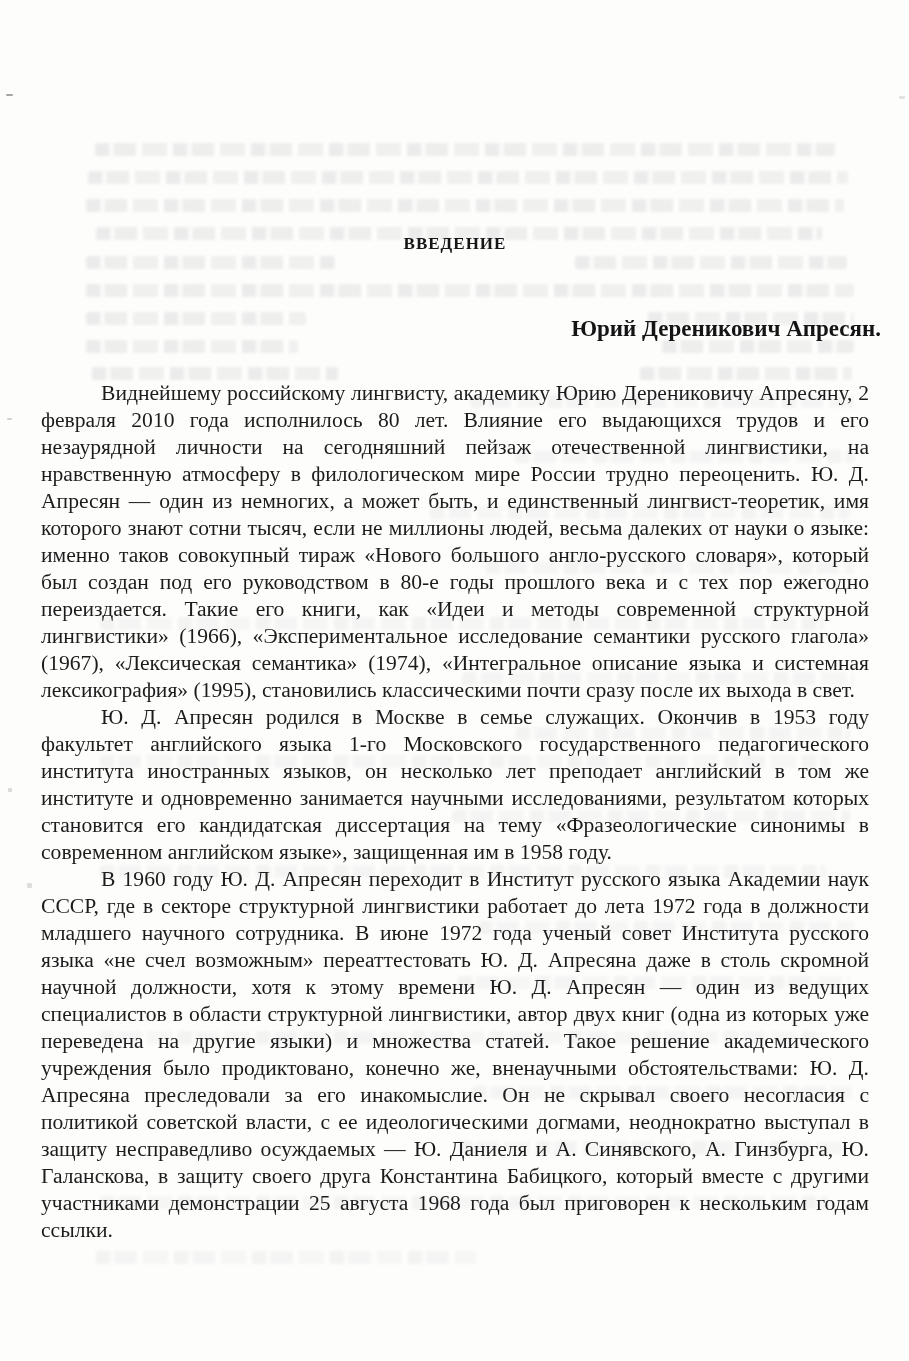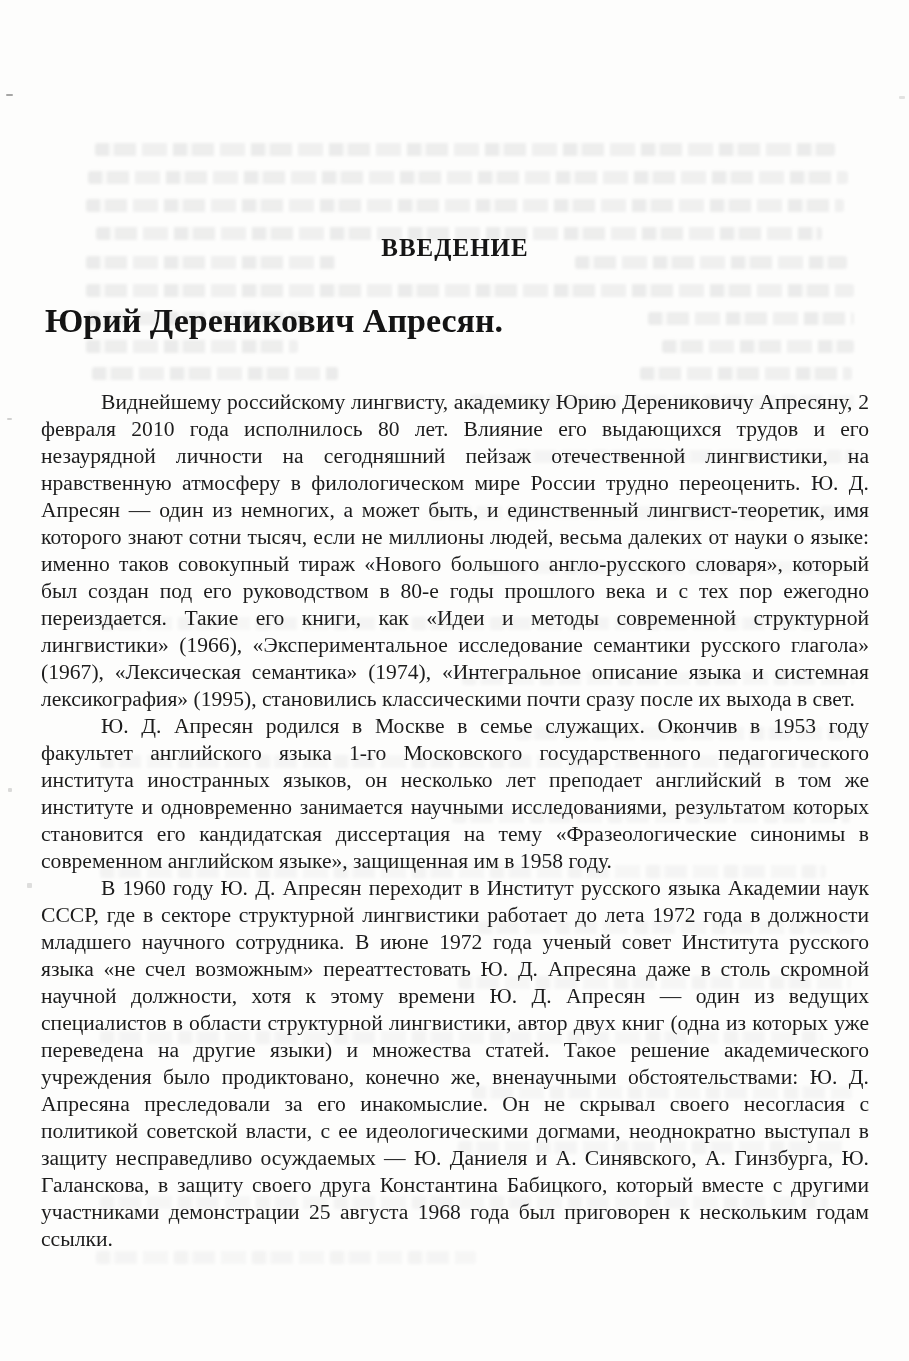--- a/index.html
+++ b/index.html
@@ -17,41 +17,41 @@
     color: #1b1b1b;
   }
   
   .chapter-title {
     position: absolute;
     top: 234px;
     left: 41px;
     width: 828px;
     margin: 0;
     text-align: center;
-    font-size: 25px;
+    font-size: 17px;
     font-weight: bold;
     letter-spacing: 1px;
     color: #161616;
   }
   .section-heading {
     position: absolute;
     top: 300px;
     left: 41px;
     width: 828px;
-    margin: 4px;
-    text-align: left;
-    font-size: 34px;
+    margin: 12px;
+    text-align: right;
+    font-size: 23px;
     line-height: 34px;
     font-weight: bold;
     color: #141414;
   }
   .section-heading span { display: block; }
   .body-text {
     position: absolute;
-    top: 389px;
+    top: 380px;
     left: 41px;
     width: 828px;
     font-size: 21.6px;
     line-height: 27px;
     text-align: justify;
     color: #1c1c1c;
   }
   .body-text p {
     margin: 0;
     text-indent: 60px;

